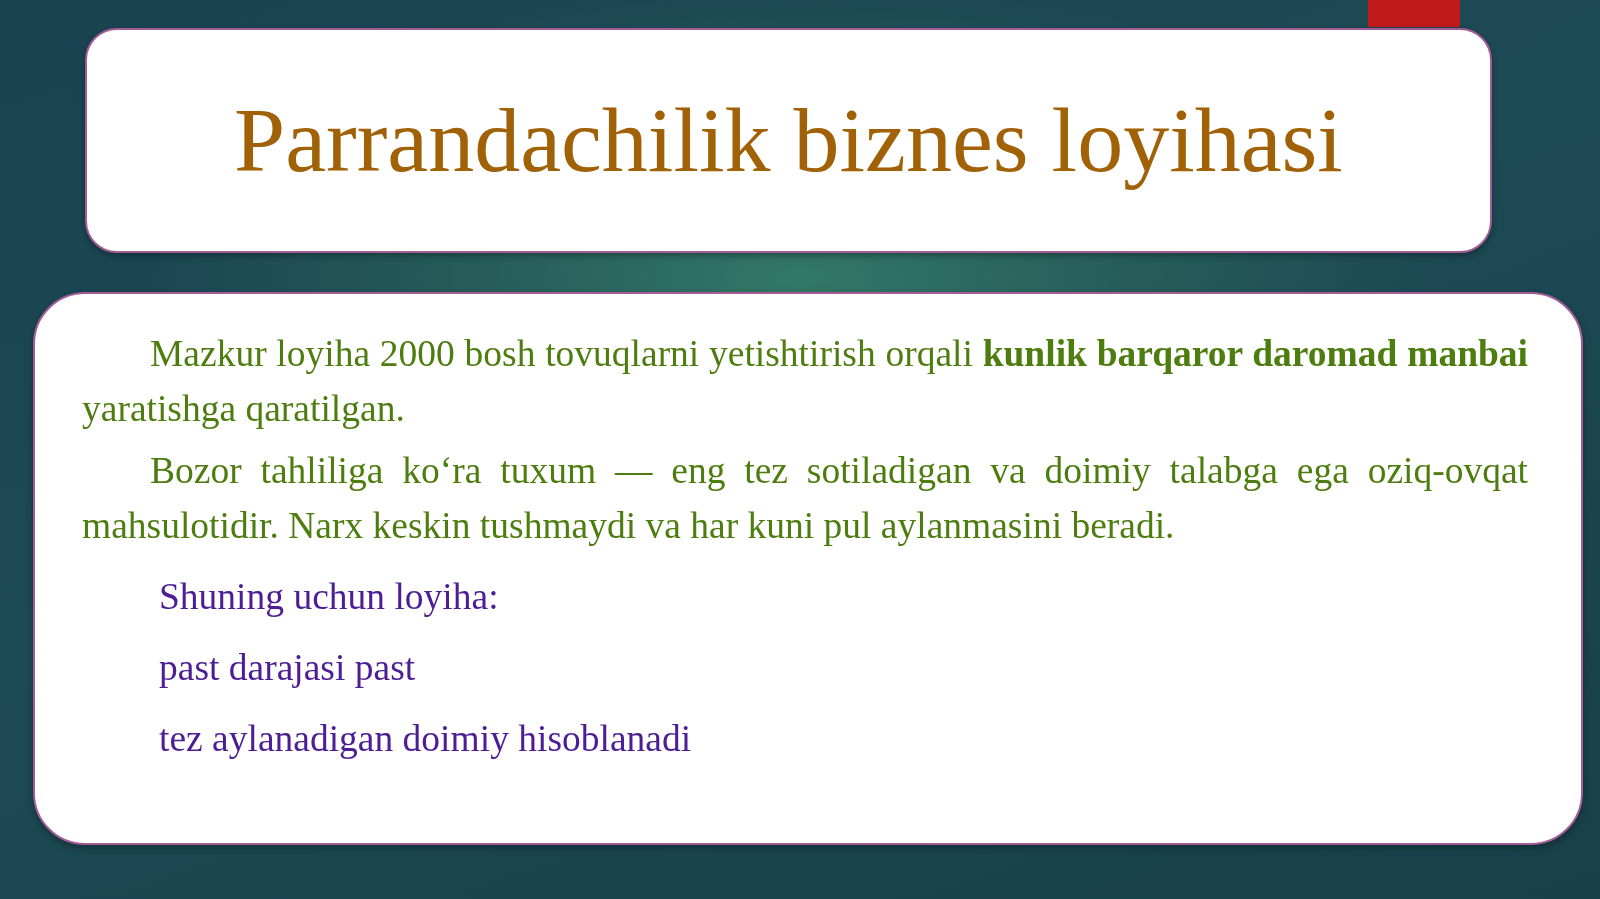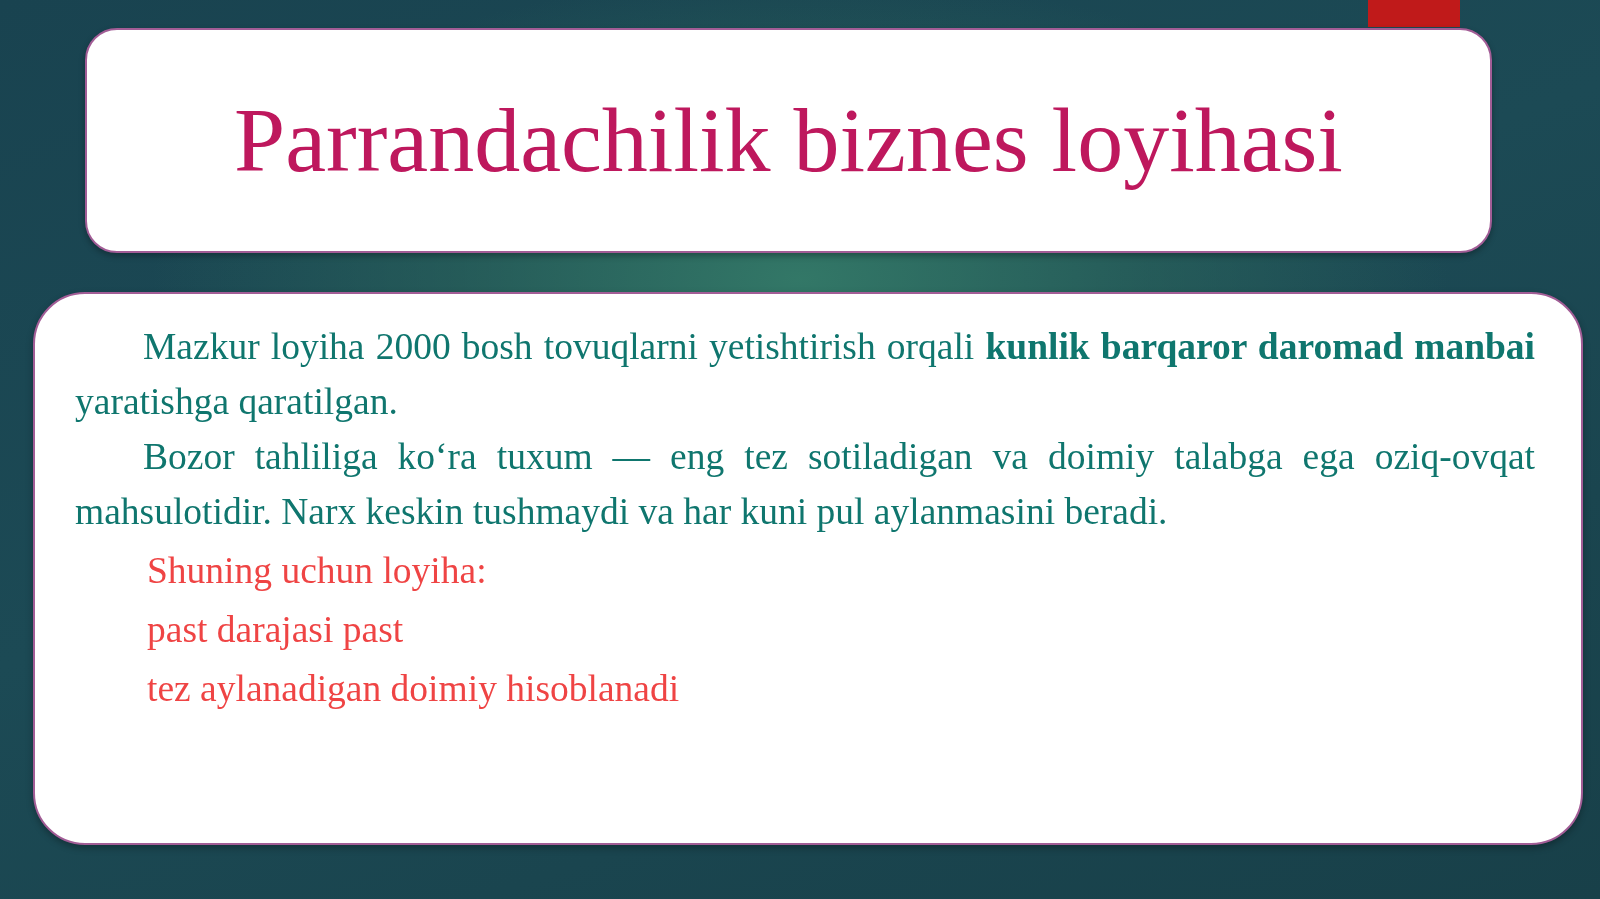--- a/index.html
+++ b/index.html
@@ -47,21 +47,21 @@
     border: 2px solid #a25d96;
     border-radius: 32px;
     box-sizing: border-box;
     box-shadow: 0 3px 6px rgba(0,0,0,0.30);
     display: flex;
     align-items: center;
     justify-content: center;
     overflow: hidden;
   }
   #title-text {
-    color: #be185d;
+    color: #a16207;
     font-size: 92px;
     line-height: 1.05;
     letter-spacing: 0px;
     white-space: nowrap;
     font-weight: normal;
     text-align: center;
   }
 
   
   #body-card {
@@ -73,37 +73,37 @@
     background: #ffffff;
     border: 2px solid #a25d96;
     border-radius: 52px;
     box-sizing: border-box;
     box-shadow: 0 3px 7px rgba(0,0,0,0.30);
     overflow: hidden;
     padding: 26px 46px 20px 40px;
   }
 
   .para {
-    color: #0f766e;
+    color: #4d7c0f;
     font-size: 37.5px;
     line-height: 1.465;
-    margin: 0;
+    margin: 7px;
     text-align: justify;
     text-indent: 68px;
     -webkit-hyphens: none;
     hyphens: none;
   }
   .para b, .bold {
     font-weight: bold;
   }
   .line {
-    color: #ef4444;
+    color: #4c1d95;
     font-size: 37.5px;
     line-height: 1.465;
-    margin: 4px;
+    margin: 16px;
     text-align: left;
     text-indent: 68px;
     white-space: nowrap;
   }
 </style>
 </head>
 <body>
 
 <div id="slide">
 

